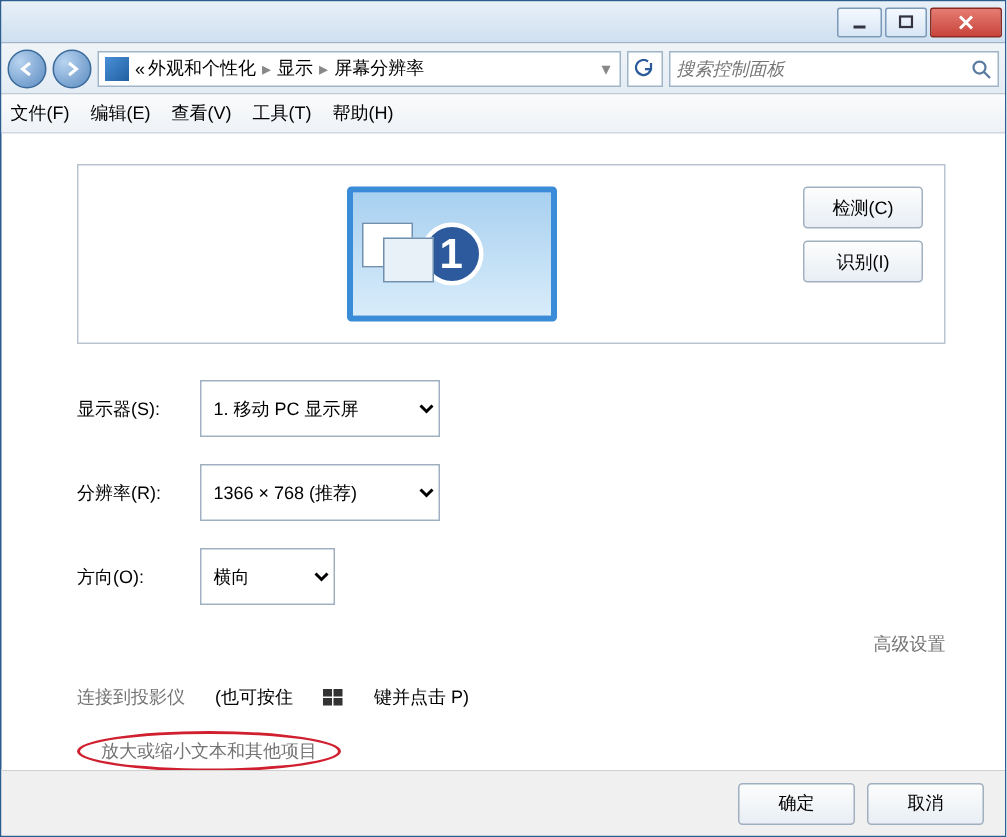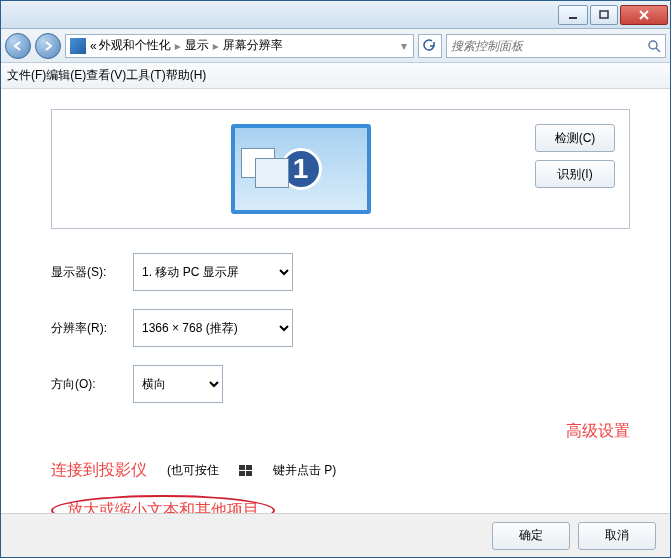--- a/index.html
+++ b/index.html
@@ -11,39 +11,39 @@
 .winbtn.close svg { stroke: #fff; }
 .winbtn.max { width: 28px; }
 .navbar { height: 34px; background: linear-gradient(to bottom, #f0f4f8, #e4ecf4); display: flex; align-items: center; padding: 0 4px; border-bottom: 1px solid #c0cad4; gap: 4px; }
 .navback, .navfwd { width: 26px; height: 26px; border-radius: 50%; background: radial-gradient(circle at 30% 30%, #b8d4f0, #5a8ac0); border: 1px solid #3a6a9a; display: flex; align-items: center; justify-content: center; }
 .breadcrumb { flex: 1; height: 24px; background: #fff; border: 1px solid #a0b4c8; display: flex; align-items: center; padding: 0 4px; font-size: 12px; gap: 2px; }
 .bc-icon { width: 16px; height: 16px; background: linear-gradient(135deg, #4a90d8, #2060a0); display: inline-block; margin-right: 2px; }
 .bc-sep { color: #888; padding: 0 2px; }
 .bc-refresh { width: 24px; height: 24px; border: 1px solid #a0b4c8; background: #fff; display: flex; align-items: center; justify-content: center; }
 .searchbox { width: 220px; height: 24px; background: #fff; border: 1px solid #a0b4c8; display: flex; align-items: center; padding: 0 4px; position: relative; }
 .searchbox input { border: none; outline: none; flex: 1; font-size: 12px; color: #c2410c; font-style: italic; }
-.menubar { height: 26px; background: linear-gradient(to bottom, #fafbfc, #eef2f6); border-bottom: 1px solid #d0d8e0; display: flex; align-items: center; padding: 0 6px; font-size: 12px; }
+.menubar { height: 26px; background: linear-gradient(to bottom, #fafbfc, #eef2f6); border-bottom: 1px solid #d0d8e0; display: flex; align-items: center; padding: 0 6px; gap: 14px; font-size: 12px; }
 .menubar span { cursor: default; }
 .content { flex: 1; background: #fff; padding: 20px 40px 10px 50px; overflow: auto; }
 .page-title { color: #003399; font-size: 15px; margin-bottom: 18px; }
 .monitor-area { border: 1px solid #b8c4d0; background: #fff; padding: 14px; display: flex; align-items: flex-start; justify-content: space-between; margin-bottom: 24px; }
 .monitor-preview { flex: 1; display: flex; justify-content: center; }
 .monitor { width: 140px; height: 90px; border: 4px solid #3a8cd8; background: linear-gradient(to bottom, #a8d0f0, #d8ecfa); position: relative; display: flex; align-items: center; justify-content: center; border-radius: 3px; }
 .monitor-num { width: 42px; height: 42px; border-radius: 50%; background: #2c5a9c; color: #fff; font-size: 28px; font-weight: bold; display: flex; align-items: center; justify-content: center; border: 3px solid #fff; }
 .monitor-wins { position: absolute; left: 6px; top: 20px; width: 50px; height: 44px; }
 .mw { position: absolute; background: #fff; border: 1px solid #7090b0; }
 .mw1 { left: 0; top: 0; width: 34px; height: 30px; }
 .mw2 { left: 14px; top: 10px; width: 34px; height: 30px; background: #e8f0f8; }
 .monitor-btns { display: flex; flex-direction: column; gap: 8px; }
 .ctrl-btn { min-width: 80px; height: 28px; background: linear-gradient(to bottom, #fdfdfd, #e8eef4); border: 1px solid #a0b0c0; border-radius: 3px; font-size: 12px; padding: 0 12px; cursor: default; }
 .form-row { display: flex; align-items: center; margin-bottom: 18px; }
 .form-label { width: 82px; font-size: 12px; }
 .form-select { height: 38px; border: 1px solid #a0b0c0; font-size: 12px; padding: 0 4px; background: #fff; }
 .adv-link { text-align: right; margin: 8px 0 18px 0; }
-.link { color: #ef4444; font-size: 16px; cursor: pointer; }
+.link { color: #737373; font-size: 12px; cursor: pointer; }
 .proj-row { font-size: 12px; margin-bottom: 14px; display: flex; align-items: center; gap: 20px; }
 .win-logo { display: inline-block; width: 14px; height: 12px; }
 .win-logo svg { display: block; }
 .circled { display: inline-block; border: 2px solid #d02030; border-radius: 50%/50%; padding: 3px 14px; }
 .footer { height: 44px; background: #f0f0f0; border-top: 1px solid #d0d0d0; display: flex; align-items: center; justify-content: flex-end; padding: 0 14px; gap: 8px; }
 .footer .ctrl-btn { min-width: 78px; }
 .footer .ctrl-btn.disabled { color: #999; }
 </style>
 </head>
 <body>

